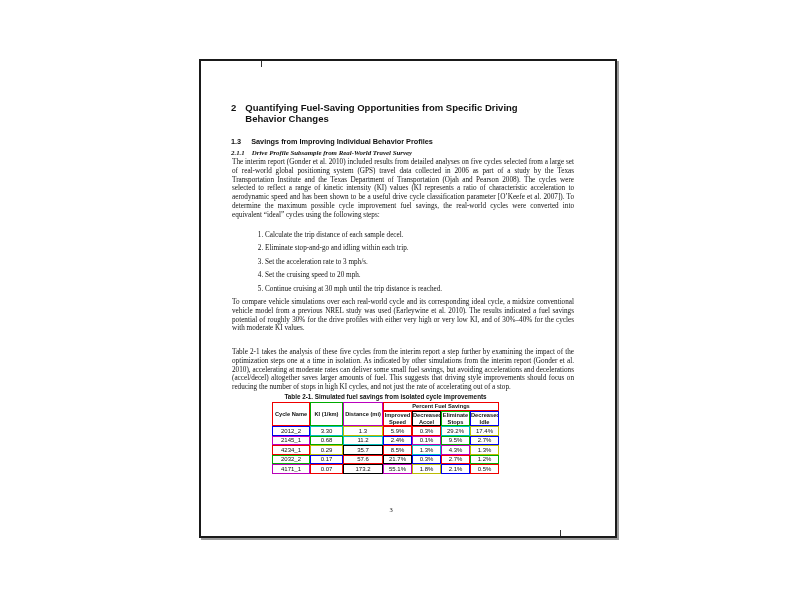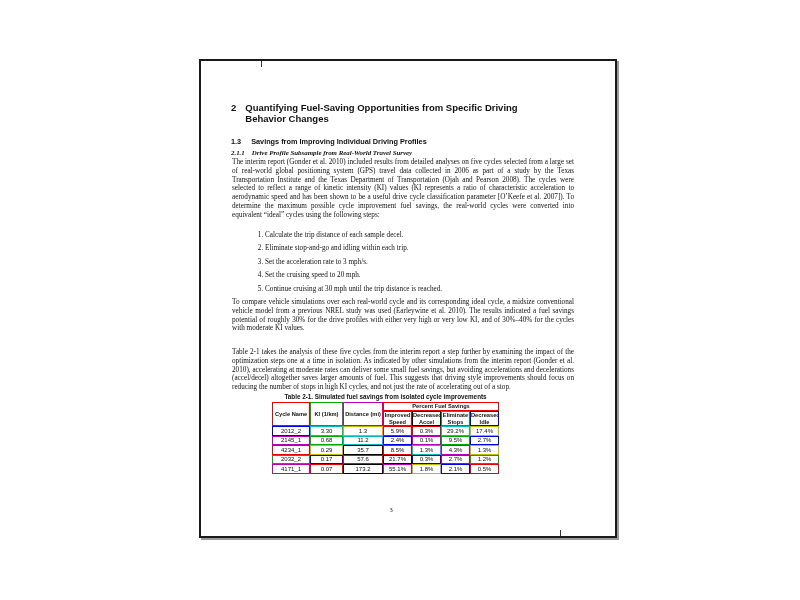--- a/index.html
+++ b/index.html
@@ -43,21 +43,21 @@
   <div class="tick" style="left:60px;top:0px;"></div>
   <div class="tick" style="left:359px;top:469px;"></div>
 
   <div class="abs h1">
     <span>2</span>
     <span>Quantifying Fuel-Saving Opportunities from Specific Driving Behavior Changes</span>
   </div>
 
   <div class="abs h2">
     <span>1.3</span>
-    <span>Savings from Improving Individual Driving Profiles</span>
+    <span>Savings from Improving Individual Behavior Profiles</span>
   </div>
 
   <div class="abs h3">
     <span>2.1.1</span>
     <span>Drive Profile Subsample from Real-World Travel Survey</span>
   </div>
 
   <div id="p1" class="abs para">The interim report (Gonder et al. 2010) included results from detailed analyses on five cycles selected from a large set of real-world global positioning system (GPS) travel data collected in 2006 as part of a study by the Texas Transportation Institute and the Texas Department of Transportation (Ojah and Pearson 2008). The cycles were selected to reflect a range of kinetic intensity (KI) values (KI represents a ratio of characteristic acceleration to aerodynamic speed and has been shown to be a useful drive cycle classification parameter [O’Keefe et al. 2007]). To determine the maximum possible cycle improvement fuel savings, the real-world cycles were converted into equivalent “ideal” cycles using the following steps:</div>
 
   <ol class="abs steps">

